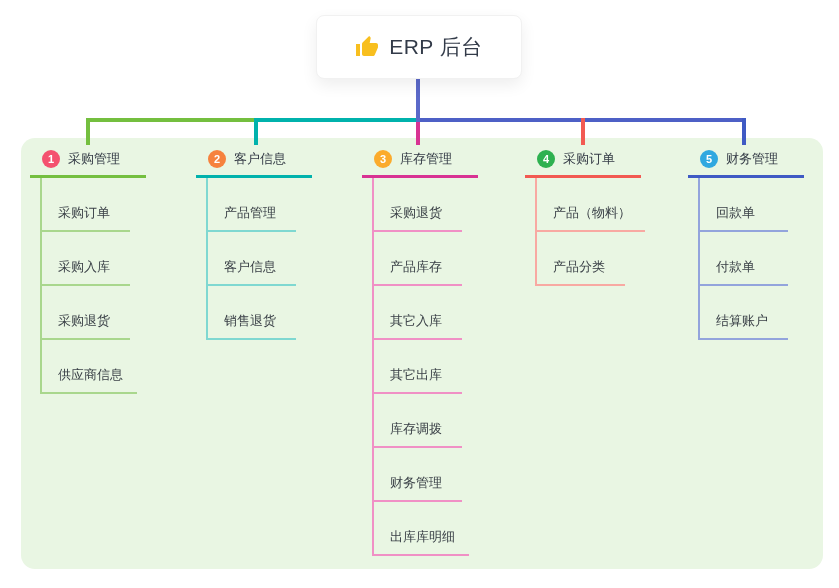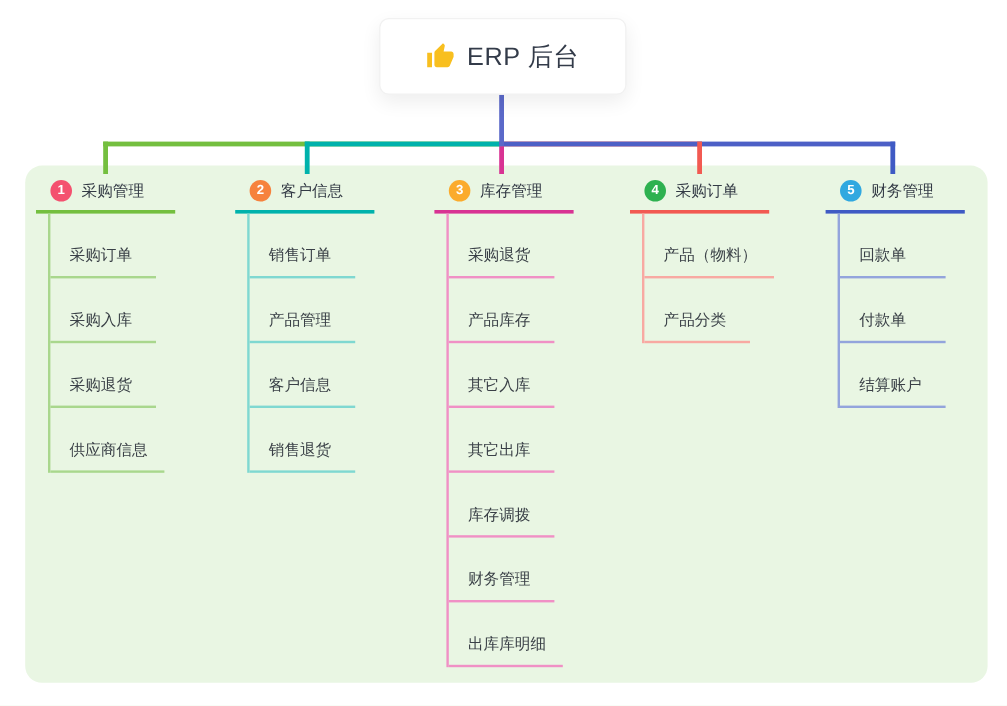--- a/index.html
+++ b/index.html
@@ -100,23 +100,20 @@
         </div>
     </div>
 
     <div class="branch" style="left: 196px; --c: #00b2ac; --lc: #7fd8d1;">
       <div class="branch-header">
         <span class="badge" style="--b: #f6823d; background: rgb(246, 130, 61);">2</span>
         <span class="branch-title">客户信息</span>
       </div>
       <div class="children">
           <div class="child">
-            <span class="child-label">销售订单</span>
-          </div>
-          <div class="child">
             <span class="child-label">产品管理</span>
           </div>
           <div class="child">
             <span class="child-label">客户信息</span>
           </div>
           <div class="child">
             <span class="child-label">销售退货</span>
           </div>
         </div>
     </div>

